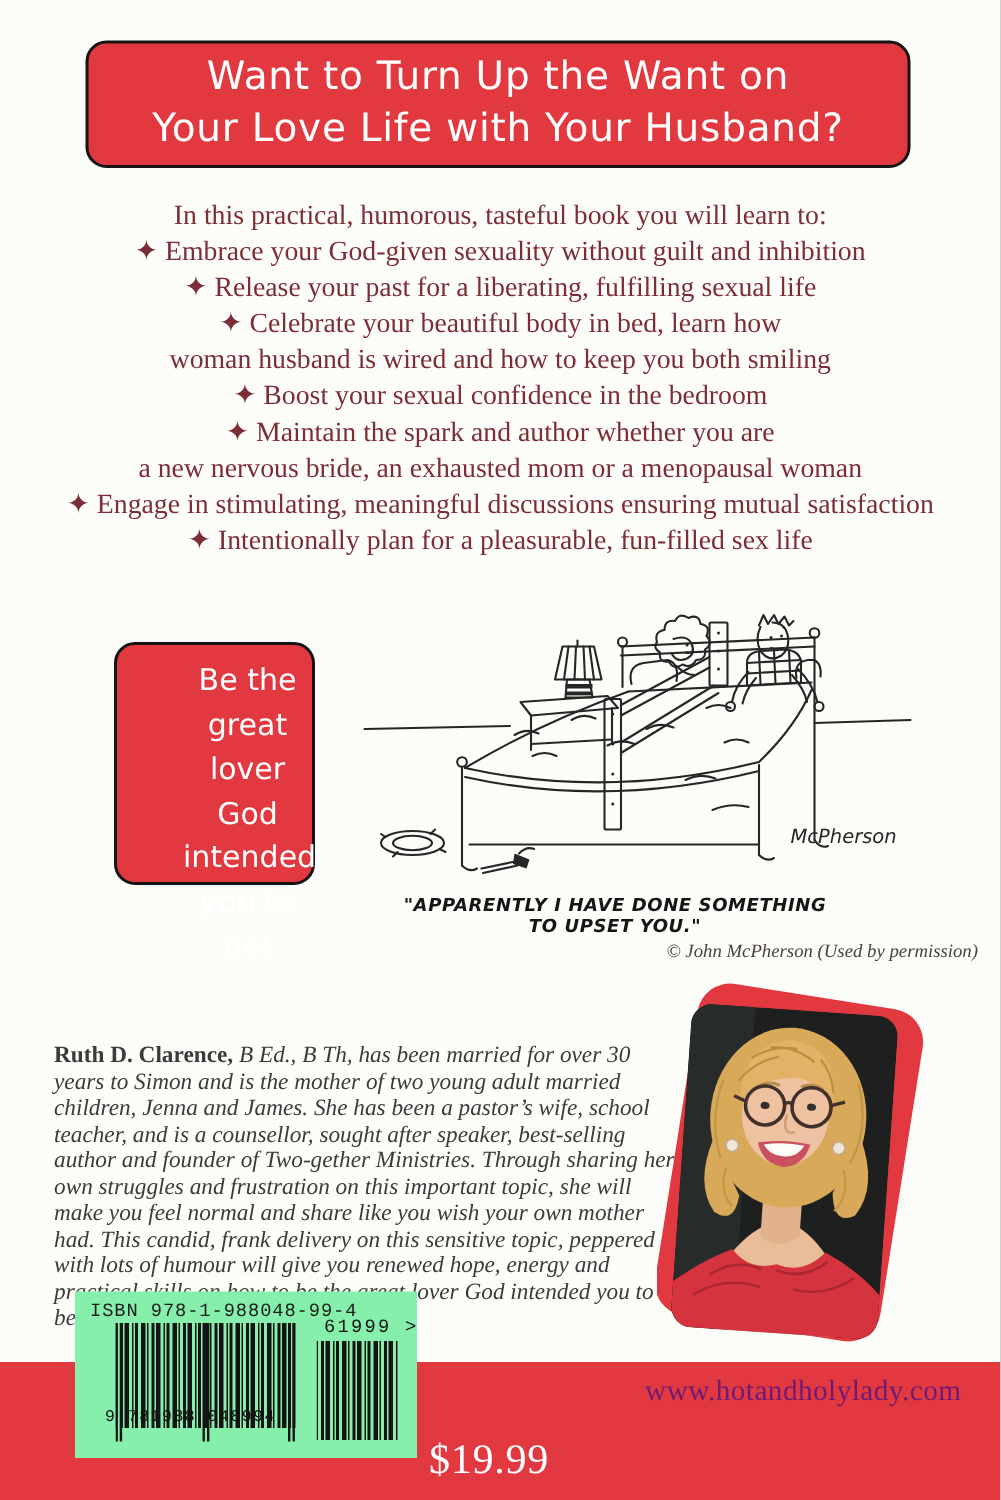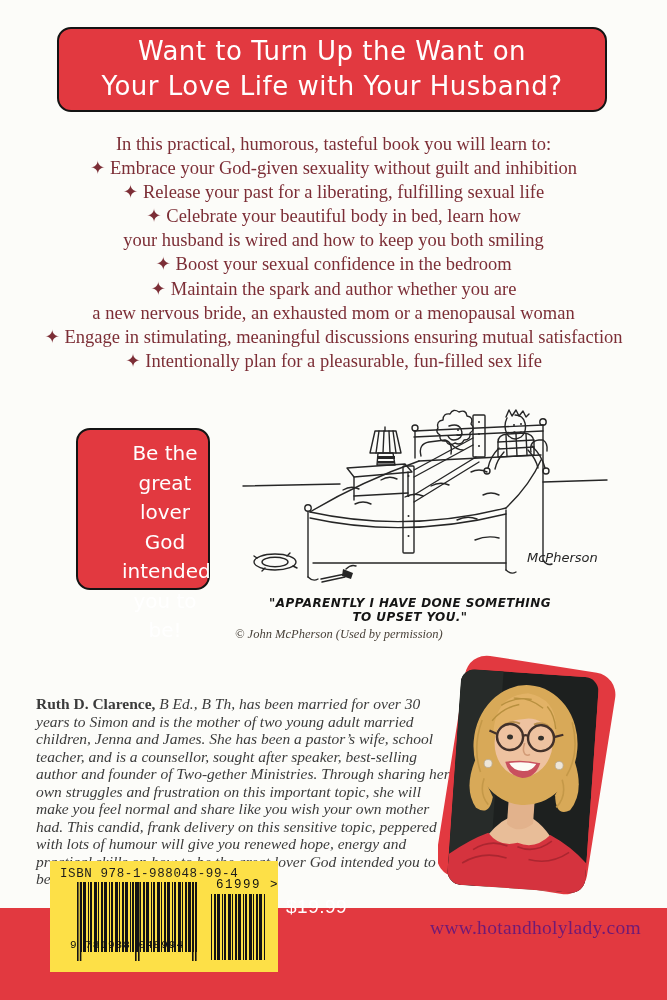--- a/index.html
+++ b/index.html
@@ -25,39 +25,39 @@
     font-family:"DejaVu Sans","Liberation Sans",sans-serif;font-size:20px;line-height:29.5px;padding-top:9px;padding-left:44px;}
 
   
   .cartoon{position:absolute;left:235px;top:400px;width:420px;height:196px;}
   .cartoon .ink{stroke:#262626;stroke-width:1.4;fill:none;stroke-linecap:round;stroke-linejoin:round;}
   .cartoon .fill{fill:#262626;stroke:none;}
   .cartoon text{font-family:"DejaVu Sans",sans-serif;font-style:italic;font-size:13px;fill:#262626;stroke:none;}
   .caption{position:absolute;left:240px;top:597px;width:340px;text-align:center;color:#151515;
     font-family:"DejaVu Sans","Liberation Sans",sans-serif;font-weight:bold;font-style:italic;
     font-size:12px;line-height:13.5px;letter-spacing:.4px;}
-  .credit{position:absolute;left:235px;top:627px;width:417px;color:#49423a;
+  .credit{position:absolute;left:235px;top:627px;width:417px;text-align:right;color:#49423a;
     font-style:italic;font-size:12.5px;}
 
   
   .bio{position:absolute;left:36px;top:695px;width:416px;color:var(--ink);
     font-style:italic;font-size:15.5px;line-height:17.5px;}
   .bio .name{font-weight:bold;font-style:normal;}
 
   
   .photo{position:absolute;left:438px;top:653px;width:180px;height:252px;}
 
   
   .band{position:absolute;left:0;top:908px;width:667px;height:92px;background:var(--red);}
   .site{position:absolute;right:26px;top:917px;color:#701a75;font-size:19.5px;letter-spacing:.3px;}
-  .price{position:absolute;left:286px;top:896px;color:#fff;font-size:19px;letter-spacing:.5px;
-    font-family:Liberation Sans, sans-serif;}
-
-  
-  .bcbox{position:absolute;left:50px;top:861px;width:228px;height:111px;background:#fde047;text-decoration:underline;}
+  .price{position:absolute;left:286px;top:958px;color:#fff;font-size:28px;letter-spacing:.5px;
+    font-family:Liberation Serif, serif;}
+
+  
+  .bcbox{position:absolute;left:50px;top:861px;width:228px;height:111px;background:#86efac;text-decoration:underline;}
   .bclabel{position:absolute;left:10px;top:6px;font-family:"Liberation Mono","DejaVu Sans Mono",monospace;
     font-size:12.5px;letter-spacing:.6px;color:#1c1c1c;white-space:nowrap;}
   .bcmain{position:absolute;left:27px;top:21px;width:126px;height:82px;}
   .bcdigits{position:absolute;left:20px;top:78px;width:150px;font-family:"Liberation Mono","DejaVu Sans Mono",monospace;
     font-size:11px;letter-spacing:1px;color:#111;white-space:nowrap;}
   .bcsuptext{position:absolute;left:166px;top:17px;font-family:"Liberation Mono","DejaVu Sans Mono",monospace;
     font-size:12.5px;letter-spacing:1.5px;color:#111;white-space:nowrap;}
   .bcsup{position:absolute;left:161px;top:33px;width:58px;height:70px;}
 </style>
 </head>
@@ -68,21 +68,21 @@
   <div class="banner">
     <div>Want to Turn Up the Want on</div>
     <div>Your Love Life with Your Husband?</div>
   </div>
 
   <div class="benefits">
     <div>In this practical, humorous, tasteful book you will learn to:</div>
     <div>✦ Embrace your God-given sexuality without guilt and inhibition</div>
     <div>✦ Release your past for a liberating, fulfilling sexual life</div>
     <div>✦ Celebrate your beautiful body in bed, learn how</div>
-    <div>your husband is wired and how to keep you both smiling</div>
+    <div>woman husband is wired and how to keep you both smiling</div>
     <div>✦ Boost your sexual confidence in the bedroom</div>
     <div>✦ Maintain the spark and author whether you are</div>
     <div>a new nervous bride, an exhausted mom or a menopausal woman</div>
     <div>✦ Engage in stimulating, meaningful discussions ensuring mutual satisfaction</div>
     <div>✦ Intentionally plan for a pleasurable, fun-filled sex life</div>
   </div>
 
   <div class="sidebox">
     <div>Be the</div>
     <div>great lover</div>

